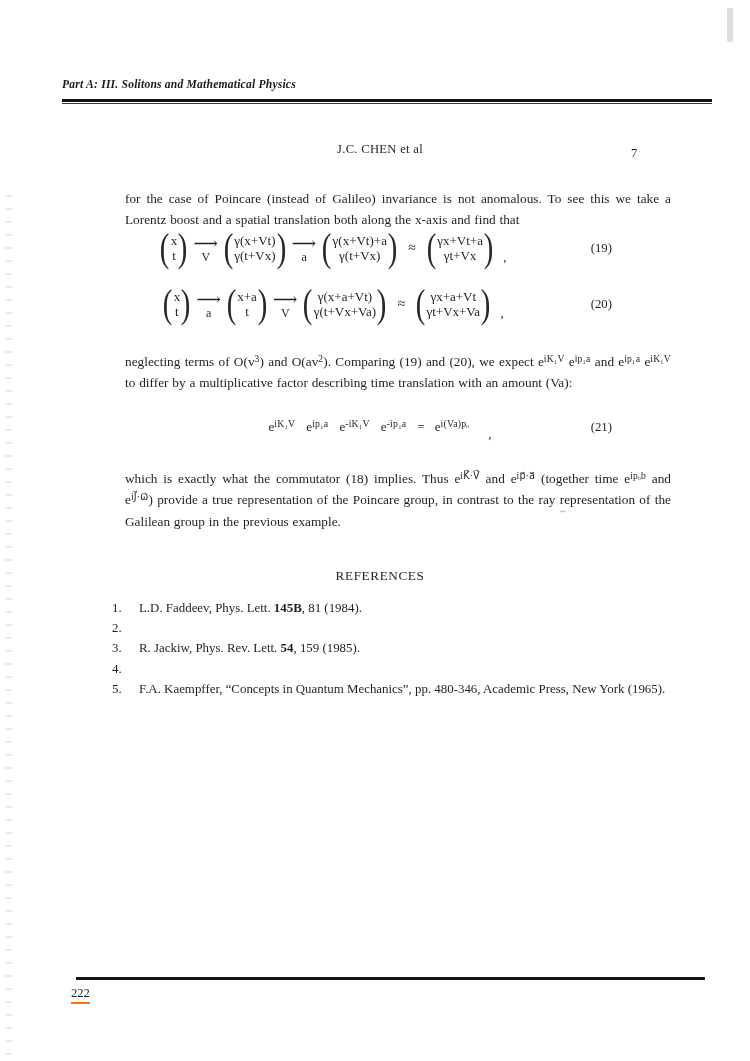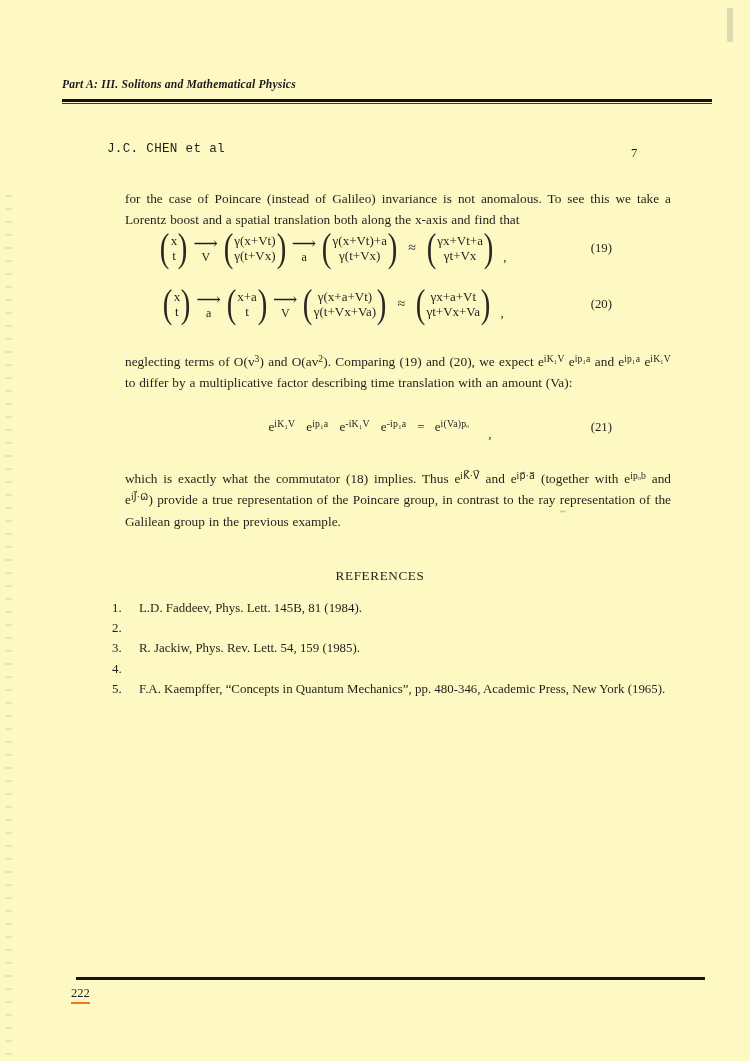--- a/index.html
+++ b/index.html
@@ -1,27 +1,27 @@
 <!DOCTYPE html>
 <html><head>
 <meta charset="utf-8">
 <style>
   html,body{margin:0;padding:0;background:#e8e8e6;}
   .page{
     position:relative;width:750px;height:1061px;margin:0 auto;
-    background:#fef9c3;overflow:hidden;
+    background:#ffffff;overflow:hidden;
     font-family:"Liberation Serif","DejaVu Serif","DejaVu Sans",serif;
     color:#211f1c;
   }
   
   .hdr{position:absolute;left:62px;top:78px;font-size:11.6px;font-weight:bold;font-style:italic;letter-spacing:.2px;color:#1c1a18;}
   .hdr-rule{position:absolute;left:62px;top:99px;width:650px;}
   .hdr-rule .r1{height:2.6px;background:#141210;}
   .hdr-rule .r2{height:1.1px;background:#3a3733;margin-top:1.6px;}
-  .chead{position:absolute;left:107px;top:142px;width:546px;font-size:12.6px;letter-spacing:.3px;font-family:Liberation Mono, monospace;}
+  .chead{position:absolute;left:107px;top:142px;width:546px;text-align:center;font-size:12.6px;letter-spacing:.3px;}
   .pno-top{position:absolute;left:631px;top:146px;font-size:12.6px;}
   
   .para{position:absolute;left:107px;width:546px;margin:18px;font-size:13.3px;line-height:21.4px;text-align:justify;word-spacing:.5px;}
   .p1{top:170px;}
   .p2{top:333px;}
   .p3{top:450px;}
   .para sup, .reftext sup{font-size:9.6px;line-height:0;vertical-align:4.5px;letter-spacing:.2px;}
   
   .eqrow{position:absolute;left:107px;width:546px;display:flex;align-items:center;justify-content:center;font-size:13.2px;box-sizing:border-box;}
   .eq19{top:219px;height:58px;padding-right:95px;}
@@ -38,21 +38,21 @@
   .eqcomma{align-self:flex-end;margin:0 0 12px 8px;}
   .eterm{margin-right:11px;}
   .eterm sup{font-size:9.8px;line-height:0;vertical-align:4.5px;letter-spacing:.2px;}
   .eq-eq{margin:0 10px 0 0;}
   .eq21 .eqcomma{margin-bottom:6px;}
   
   .refhead{position:absolute;left:107px;top:568px;width:546px;text-align:center;font-size:13.2px;font-weight:normal;letter-spacing:.6px;}
   .reflist{position:absolute;left:112px;top:601px;width:560px;font-size:12.9px;}
   .refrow{display:flex;margin-bottom:5.8px;line-height:14.4px;}
   .refnum{width:27px;flex:0 0 27px;}
-  .reftext b{font-weight:normal;}
+  .reftext b{font-weight:bold;}
   
   .bot-rule{position:absolute;left:76px;top:977px;width:629px;height:2.6px;background:#171512;}
   .pno-bot{position:absolute;left:71px;top:986px;font-size:12.6px;border-bottom:2px solid #f97316;padding-bottom:1px;}
   
   .edge-left{position:absolute;left:5px;top:195px;width:7px;height:860px;opacity:.55;
     background:repeating-linear-gradient(180deg,rgba(90,88,85,.22) 0 2px,rgba(0,0,0,0) 2px 13px);}
   .smudge-tr{position:absolute;left:727px;top:8px;width:6px;height:34px;background:rgba(120,118,115,.25);border-radius:2px;}
   .squiggle{position:absolute;left:560px;top:505px;font-size:11px;color:#8f8d89;transform:rotate(-4deg);}
 </style>
 </head>
@@ -172,21 +172,21 @@
     <span class="eterm"><span>e</span><sup>iK₁V</sup></span>
     <span class="eterm"><span>e</span><sup>ip₁a</sup></span>
     <span class="eterm"><span>e</span><sup>-iK₁V</sup></span>
     <span class="eterm"><span>e</span><sup>-ip₁a</sup></span>
     <span class="eterm eq-eq">=</span>
     <span class="eterm"><span>e</span><sup>i(Va)pₒ</sup></span>
     <span class="eqcomma">,</span>
     <span class="eqno">(21)</span>
   </div>
 
-  <p class="para p3"><span>which is exactly what the commutator (18) implies.  Thus e</span><sup>iK⃗·V⃗</sup><span> and e</span><sup>ip⃗·a⃗</sup><span> (together with e</span><sup>ipₒb</sup><span> and e</span><sup>iJ⃗·ω⃗</sup><span>) provide a true representation of the Poincare group, in contrast to the ray representation of the Galilean group in the previous example.</span></p>
+  <p class="para p3"><span>which is exactly what the commutator (18) implies.  Thus e</span><sup>iK⃗·V⃗</sup><span> and e</span><sup>ip⃗·a⃗</sup><span> (together time e</span><sup>ipₒb</sup><span> and e</span><sup>iJ⃗·ω⃗</sup><span>) provide a true representation of the Poincare group, in contrast to the ray representation of the Galilean group in the previous example.</span></p>
 
   <span class="squiggle">~</span>
 
   <div class="refhead">REFERENCES</div>
 
   <div class="reflist">
     <div class="refrow">
       <span class="refnum">1.</span>
       <span class="reftext"><span>L.D. Faddeev, Phys. Lett. </span><b>145B</b><span>, 81 (1984).</span></span>
     </div>

